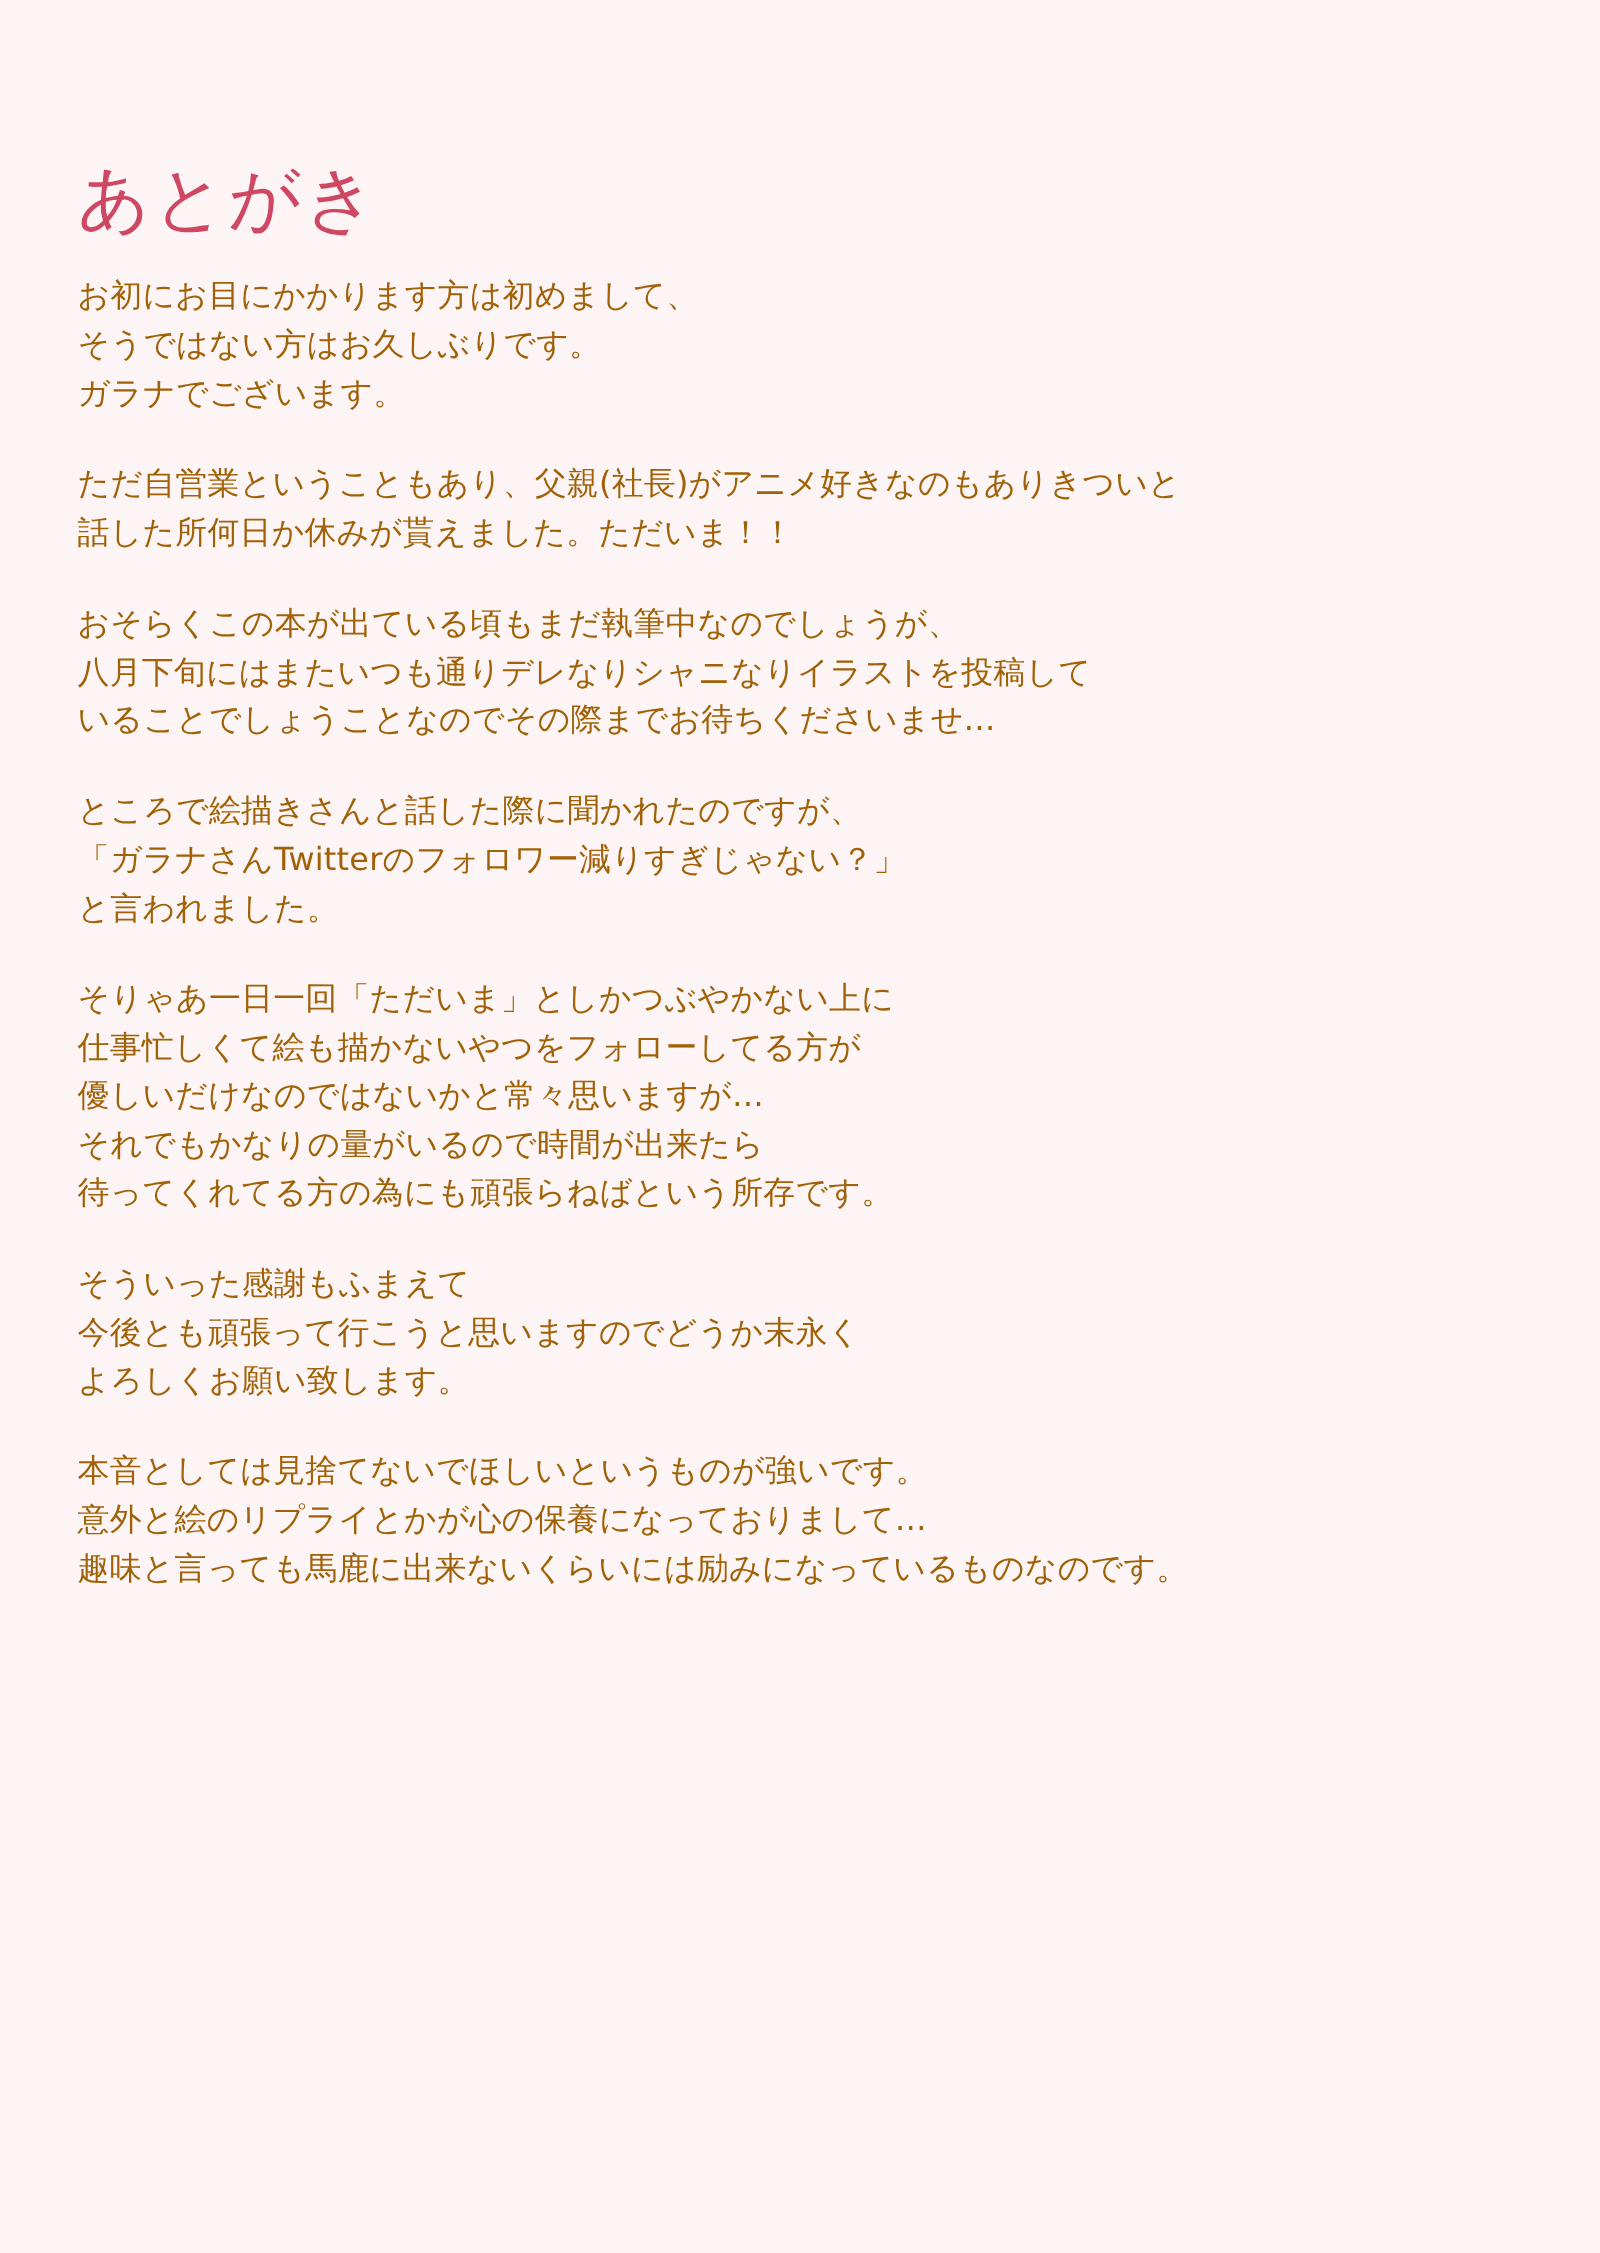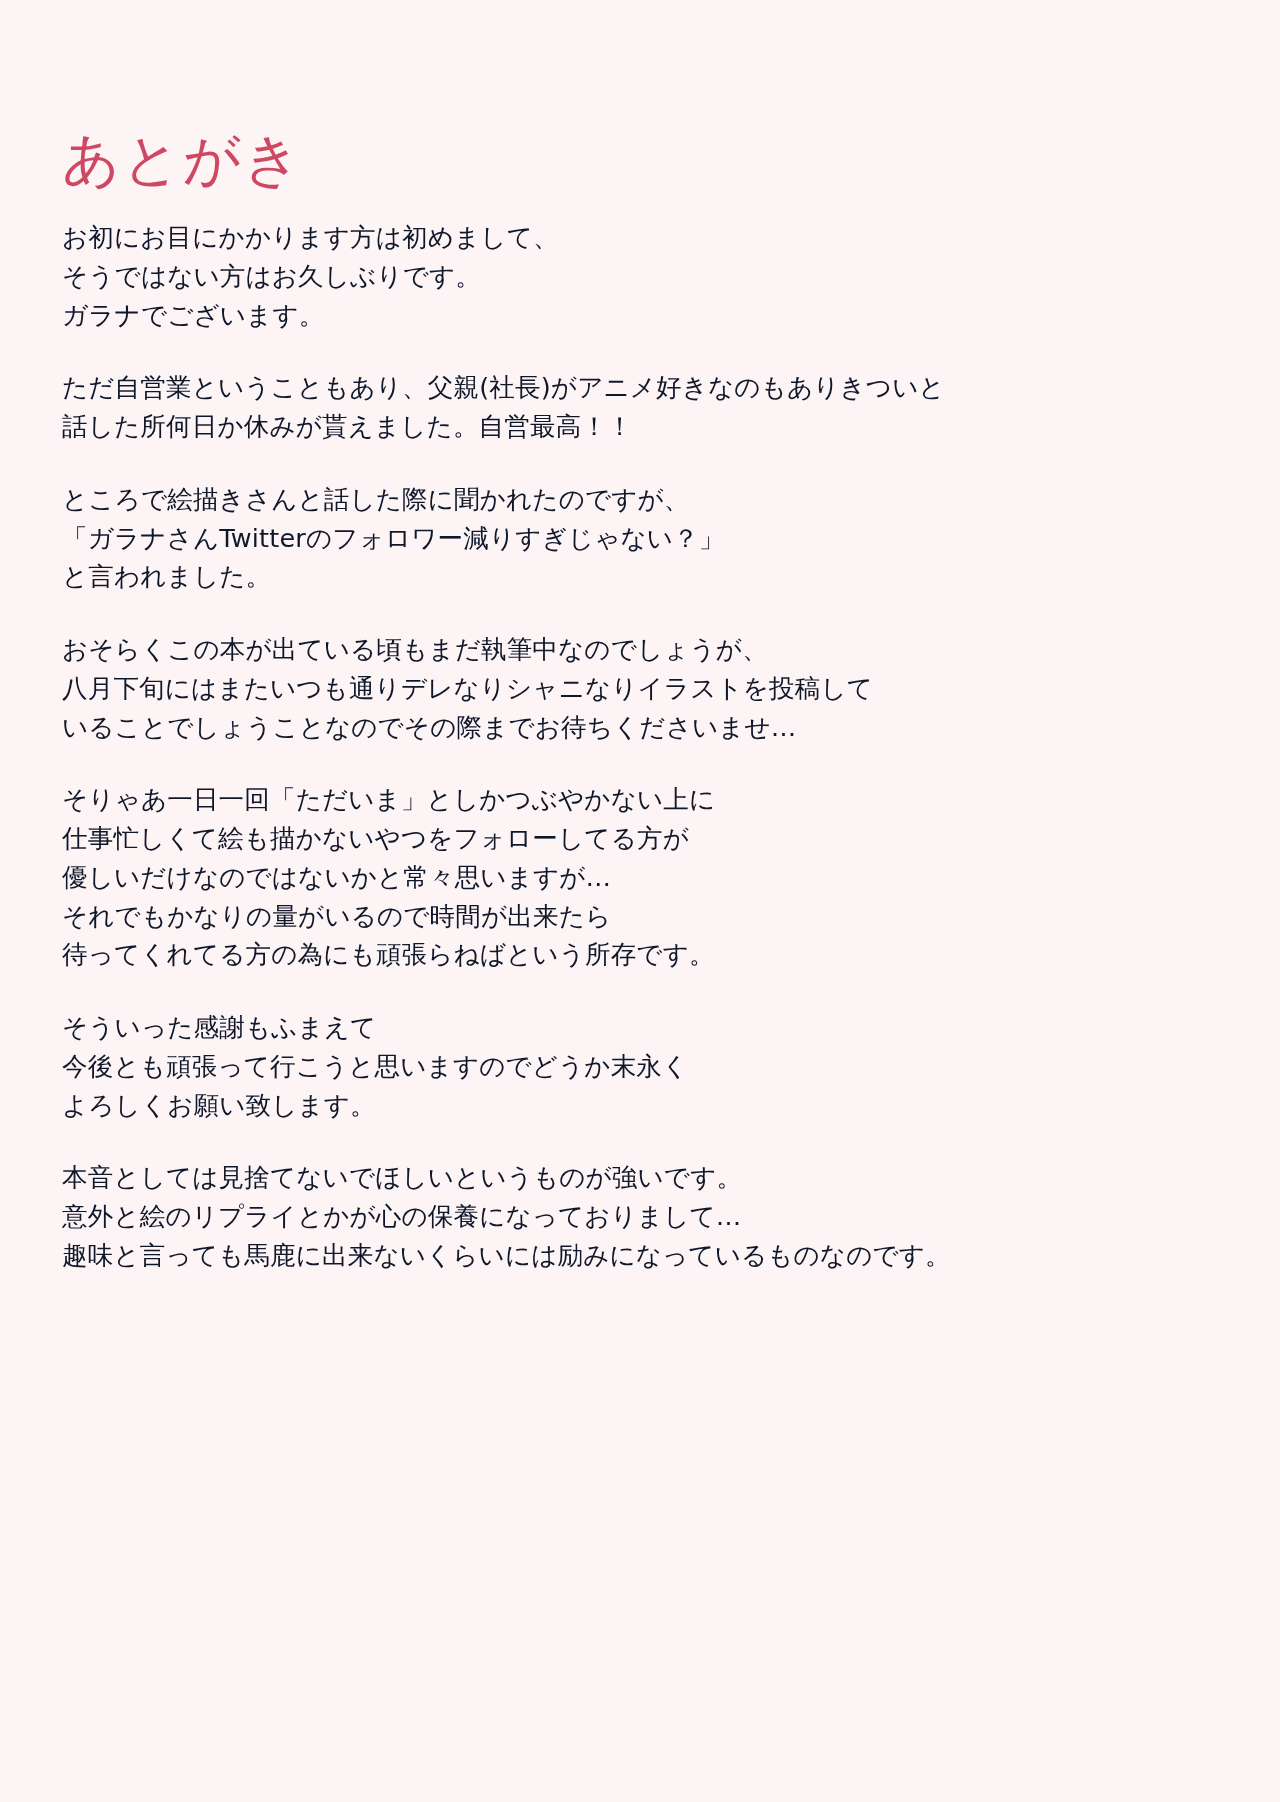--- a/index.html
+++ b/index.html
@@ -32,21 +32,21 @@
     white-space: pre;
   }
   .body-block {
     position: absolute;
     left: 62px;
     top: 218px;
     width: 1160px;
   }
   .para {
     margin: 0 0 34px 0;
-    color: #0f172a;
+    color: #a16207;
     font-size: 25.5px;
     line-height: 1.52;
     letter-spacing: 0.2px;
     white-space: pre-wrap;
     font-weight: 500;
   }
   .para:last-child {
     margin-bottom: 0;
   }
 </style>
@@ -55,27 +55,27 @@
 
 <div class="page">
 
   <h1 class="title">あとがき</h1>
 
   <div class="body-block">
     <p class="para">お初にお目にかかります方は初めまして、
 そうではない方はお久しぶりです。
 ガラナでございます。</p>
     <p class="para">ただ自営業ということもあり、父親(社長)がアニメ好きなのもありきついと
-話した所何日か休みが貰えました。自営最高！！</p>
+話した所何日か休みが貰えました。ただいま！！</p>
+    <p class="para">おそらくこの本が出ている頃もまだ執筆中なのでしょうが、
+八月下旬にはまたいつも通りデレなりシャニなりイラストを投稿して
+いることでしょうことなのでその際までお待ちくださいませ…</p>
     <p class="para">ところで絵描きさんと話した際に聞かれたのですが、
 「ガラナさんTwitterのフォロワー減りすぎじゃない？」
 と言われました。</p>
-    <p class="para">おそらくこの本が出ている頃もまだ執筆中なのでしょうが、
-八月下旬にはまたいつも通りデレなりシャニなりイラストを投稿して
-いることでしょうことなのでその際までお待ちくださいませ…</p>
     <p class="para">そりゃあ一日一回「ただいま」としかつぶやかない上に
 仕事忙しくて絵も描かないやつをフォローしてる方が
 優しいだけなのではないかと常々思いますが…
 それでもかなりの量がいるので時間が出来たら
 待ってくれてる方の為にも頑張らねばという所存です。</p>
     <p class="para">そういった感謝もふまえて
 今後とも頑張って行こうと思いますのでどうか末永く
 よろしくお願い致します。</p>
     <p class="para">本音としては見捨てないでほしいというものが強いです。
 意外と絵のリプライとかが心の保養になっておりまして…

